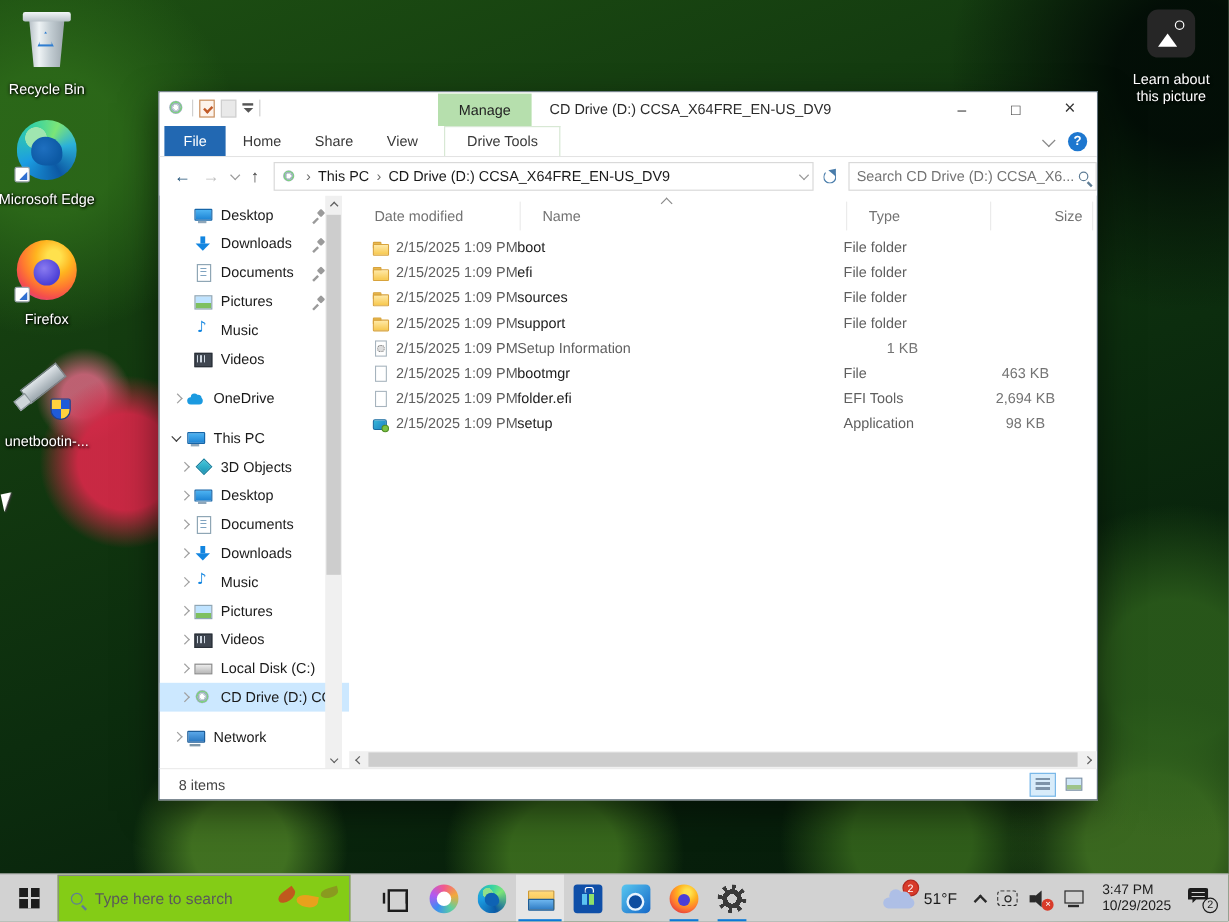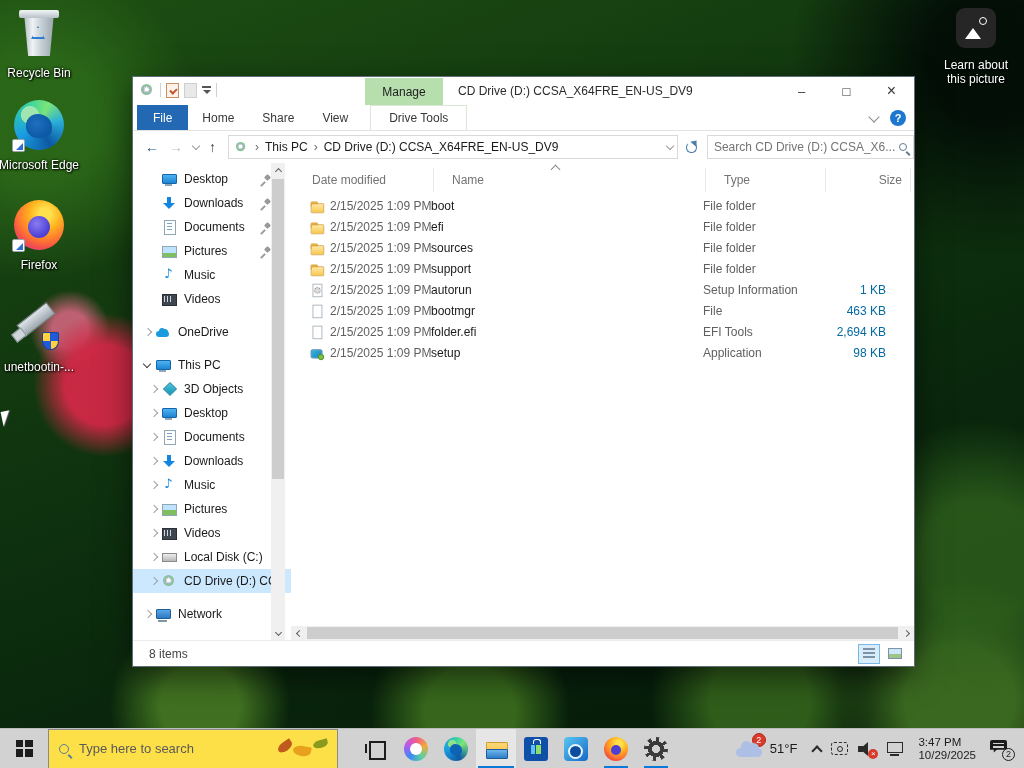--- a/index.html
+++ b/index.html
@@ -134,42 +134,42 @@
   .fhead{position:absolute;top:5px;left:3px;right:0;height:24px;display:grid;grid-template-columns:140px 272px 120px 85px;color:#737373}
   .fhead .hc{display:flex;align-items:center;border-right:1px solid #ebebeb;padding-left:18px}
   .fhead .hc.size{justify-content:flex-end;padding-right:8px}
   .sortcaret{position:absolute;left:272px;top:-2px;width:7px;height:7px;border-left:1.5px solid #8a8a8a;border-top:1.5px solid #8a8a8a;transform:rotate(45deg)}
   .frows{position:absolute;top:32px;left:0;right:0}
   .frow{height:21px;display:grid;grid-template-columns:140px 272px 120px 85px;align-items:center}
   .frow .c-date{display:flex;align-items:center;gap:5px;padding-left:18px;color:#5f5f5f;white-space:nowrap}
   .frow .c-date .ico{transform:scale(.9)}
   .frow .c-name{color:#1a1a1a;white-space:nowrap}
   .frow .c-type{color:#5f5f5f;white-space:nowrap}
-  .frow .c-size{color:#0369a1;text-align:right;padding-right:22px;white-space:nowrap}
+  .frow .c-size{color:#737373;text-align:center;padding-right:22px;white-space:nowrap}
   
   .hscroll{position:absolute;left:158px;right:0;bottom:0;height:14px;background:#f0f0f0;display:flex;align-items:center}
   .hscroll .hl,.hscroll .hr{width:14px;height:14px;display:flex;align-items:center;justify-content:center}
   .chev-l{width:5px;height:5px;border-left:1.5px solid #606060;border-bottom:1.5px solid #606060;transform:rotate(45deg);margin-left:2px}
   .chev-r{width:5px;height:5px;border-right:1.5px solid #606060;border-top:1.5px solid #606060;transform:rotate(45deg);margin-right:2px}
   .hthumb{flex:1;height:12px;background:#cdcdcd;margin:0 2px}
   
   .w-status{position:absolute;left:0;right:0;bottom:0;height:26px;border-top:1px solid #ececec;display:flex;align-items:center;padding:0 8px;color:#444}
   .statusitems{margin-left:8px}
   .viewbtns{margin-left:auto;display:flex;align-items:center;gap:4px}
   .vb{width:22px;height:20px;display:flex;align-items:center;justify-content:center}
   .vb.active{background:#d8ecfa;border:1px solid #7ab8e8}
   .vb-details{width:12px;height:12px;background:repeating-linear-gradient(#7d93a8 0 2px,transparent 2px 4px)}
   .vb-thumbs{width:14px;height:11px;border:1px solid #7d93a8;background:linear-gradient(#cfe6f8 60%,#9ec489 60%)}
   
   .taskbar{position:absolute;left:0;bottom:0;width:1024px;height:40px;background:#d2d2d2;border-top:1px solid #bdbdbd;display:flex;align-items:center}
   .startbtn{width:48px;height:40px;display:flex;align-items:center;justify-content:center}
   .winlogo{width:17px;height:17px;background:
       linear-gradient(to right,transparent 7.5px,#d2d2d2 7.5px 9.5px,transparent 9.5px),
       linear-gradient(to bottom,transparent 7.5px,#d2d2d2 7.5px 9.5px,transparent 9.5px),#1c1c1c}
-  .tb-search{width:290px;height:40px;background:#fde047;border:1px solid #8a8a8a;display:flex;align-items:center;padding:0 10px;gap:10px;position:relative;color:#5a5a5a;font-size:13px}
+  .tb-search{width:244px;height:40px;background:#84cc16;border:1px solid #8a8a8a;display:flex;align-items:center;padding:0 10px;gap:10px;position:relative;color:#5a5a5a;font-size:13px}
   .tb-search .mag{width:10px;height:10px}
   .tb-search .mag::after{left:9px;top:9px}
   .leaves{position:absolute;right:6px;top:6px;width:56px;height:28px}
   .leaf{position:absolute;border-radius:50% 0 50% 50%}
   .leaf1{left:2px;top:6px;width:16px;height:9px;background:#c05a1d;transform:rotate(-35deg)}
   .leaf2{left:18px;top:10px;width:18px;height:10px;background:#e8a11c;transform:rotate(10deg)}
   .leaf3{left:38px;top:4px;width:15px;height:8px;background:#8a9a1f;transform:rotate(-15deg)}
   .tb-apps{display:flex;align-items:center;margin-left:18px}
   .tb-btn{width:40px;height:40px;display:flex;align-items:center;justify-content:center;position:relative}
   .tb-btn.active{background:#e6e6e6}
@@ -462,21 +462,20 @@
               </span>
               <span class="c-name">support</span>
               <span class="c-type">File folder</span>
               <span class="c-size"></span>
             </div>
             <div class="frow">
               <span class="c-date">
                 <span class="ico ico-setupinfo"></span>
                 <span>2/15/2025 1:09 PM</span>
               </span>
-              <span class="c-name">autorun</span>
               <span class="c-type">Setup Information</span>
               <span class="c-size">1 KB</span>
             </div>
             <div class="frow">
               <span class="c-date">
                 <span class="ico ico-file"></span>
                 <span>2/15/2025 1:09 PM</span>
               </span>
               <span class="c-name">bootmgr</span>
               <span class="c-type">File</span>

